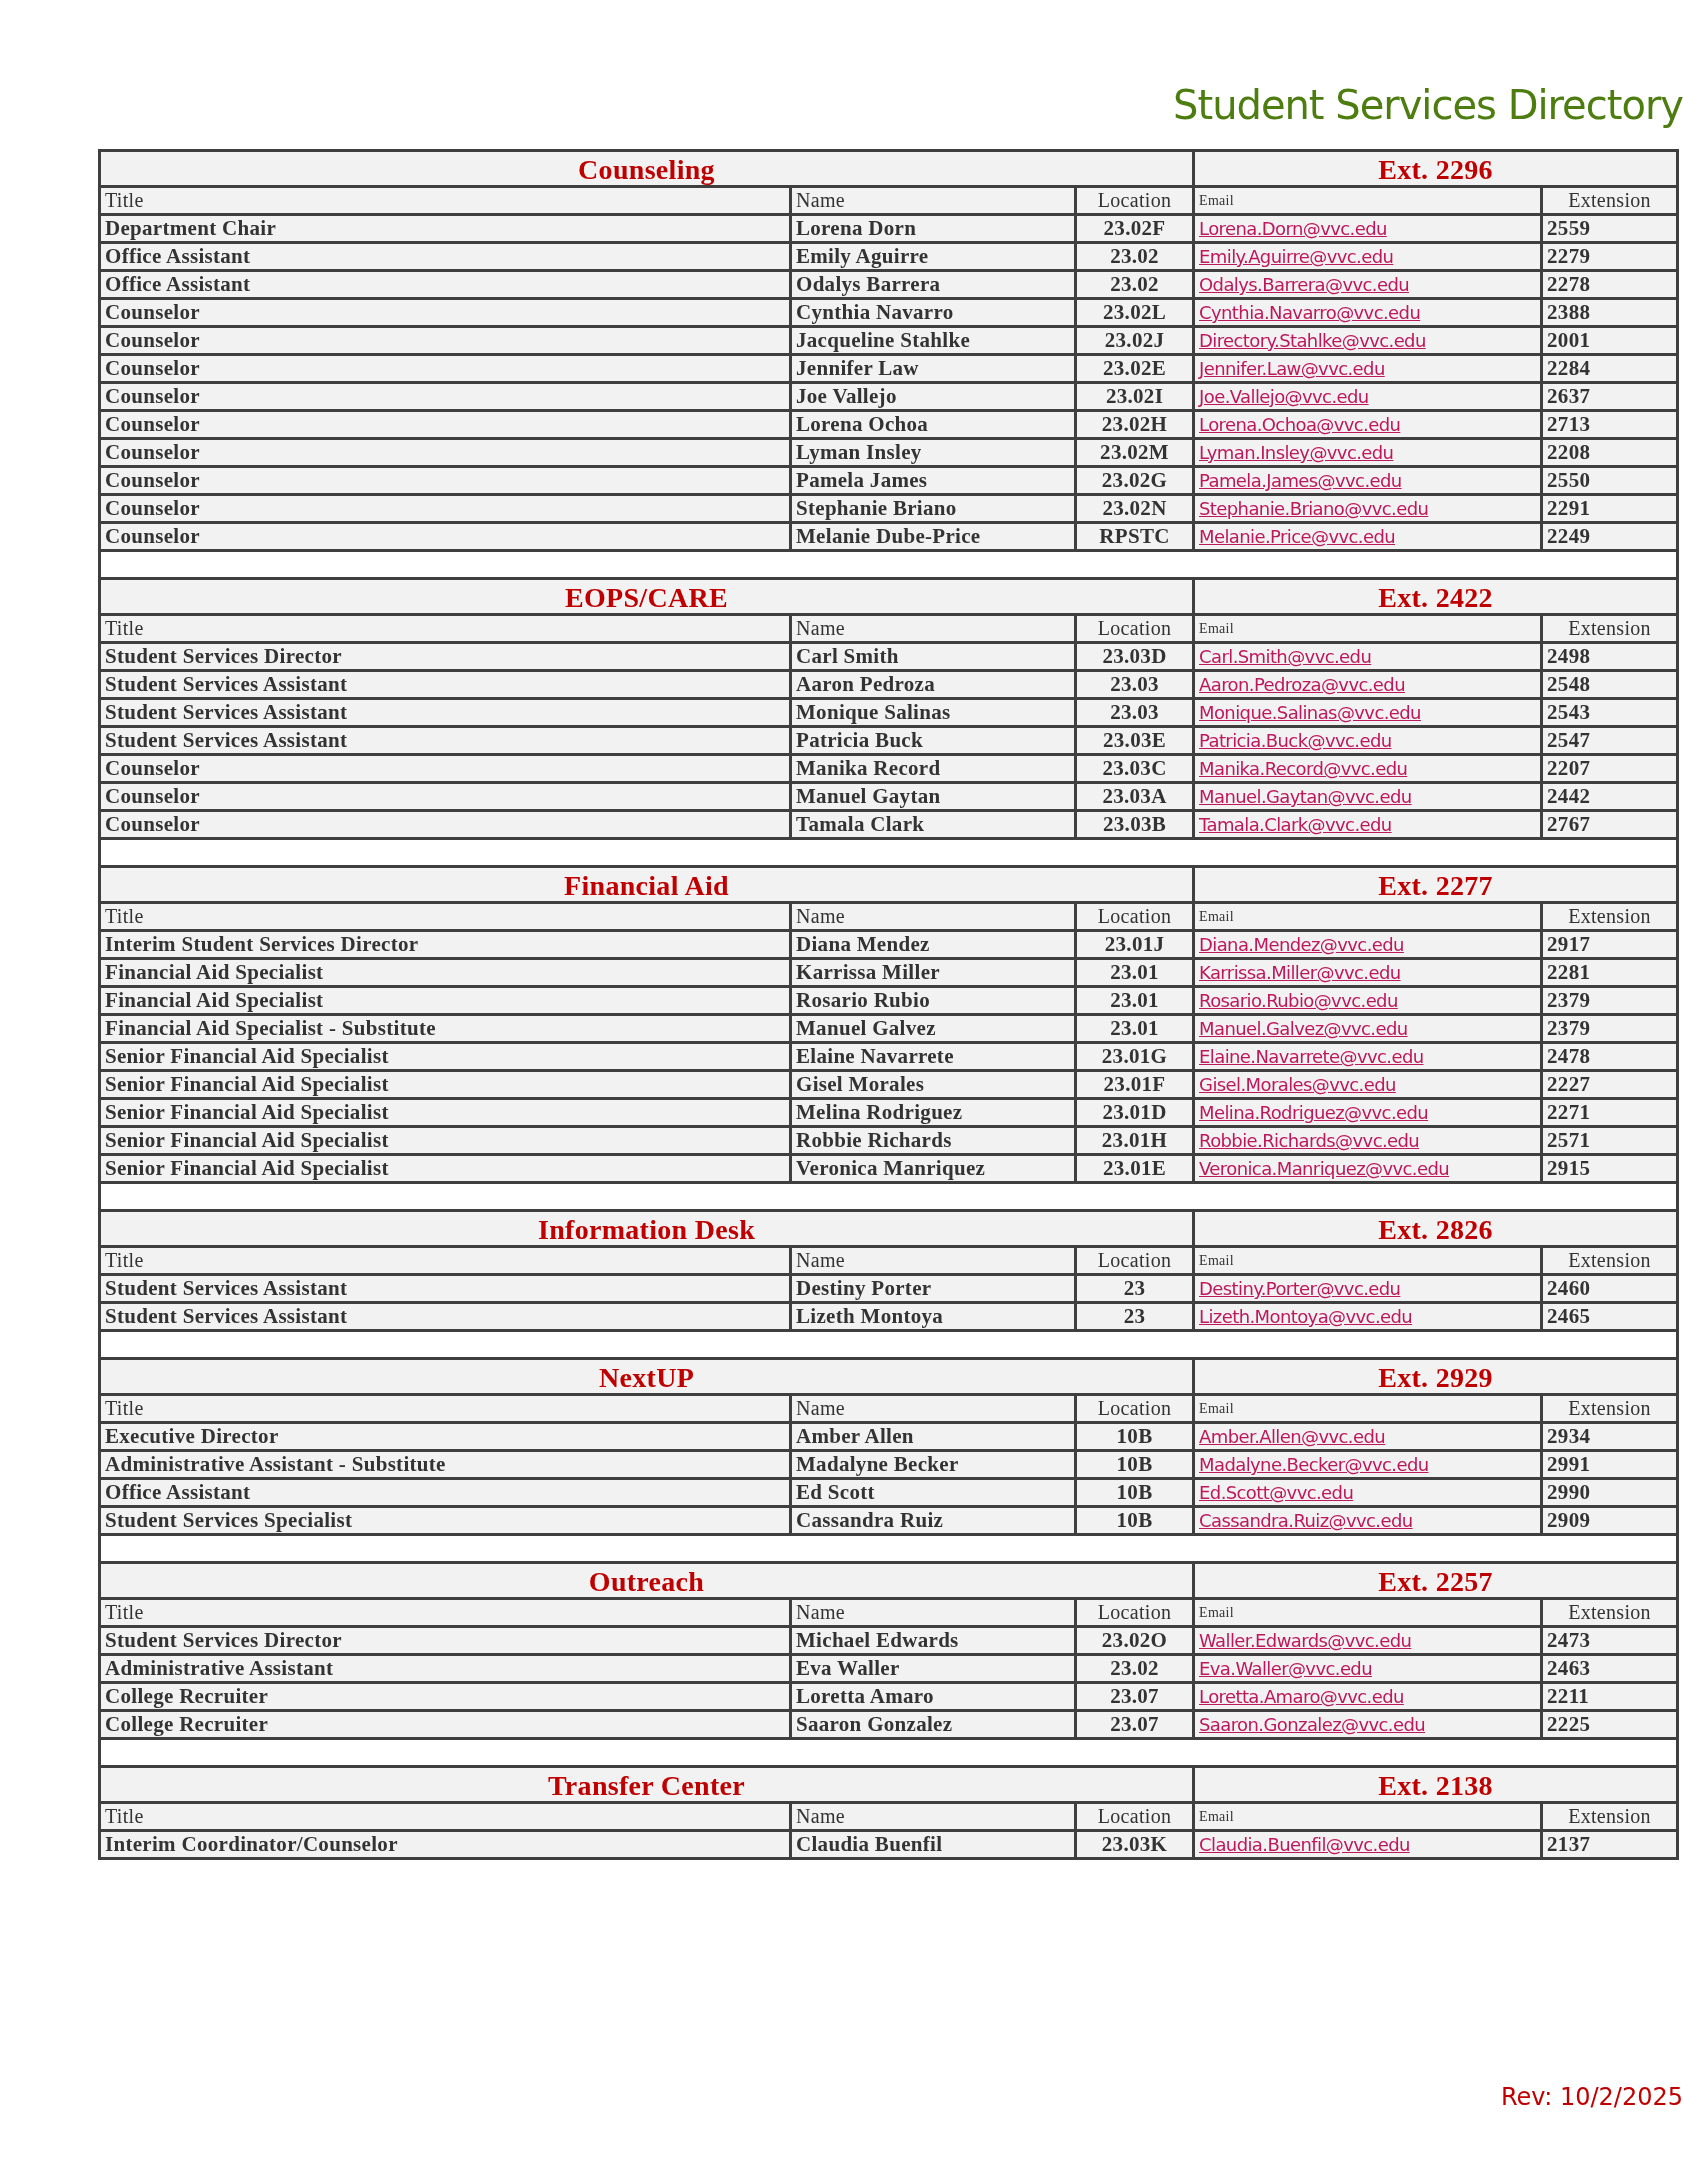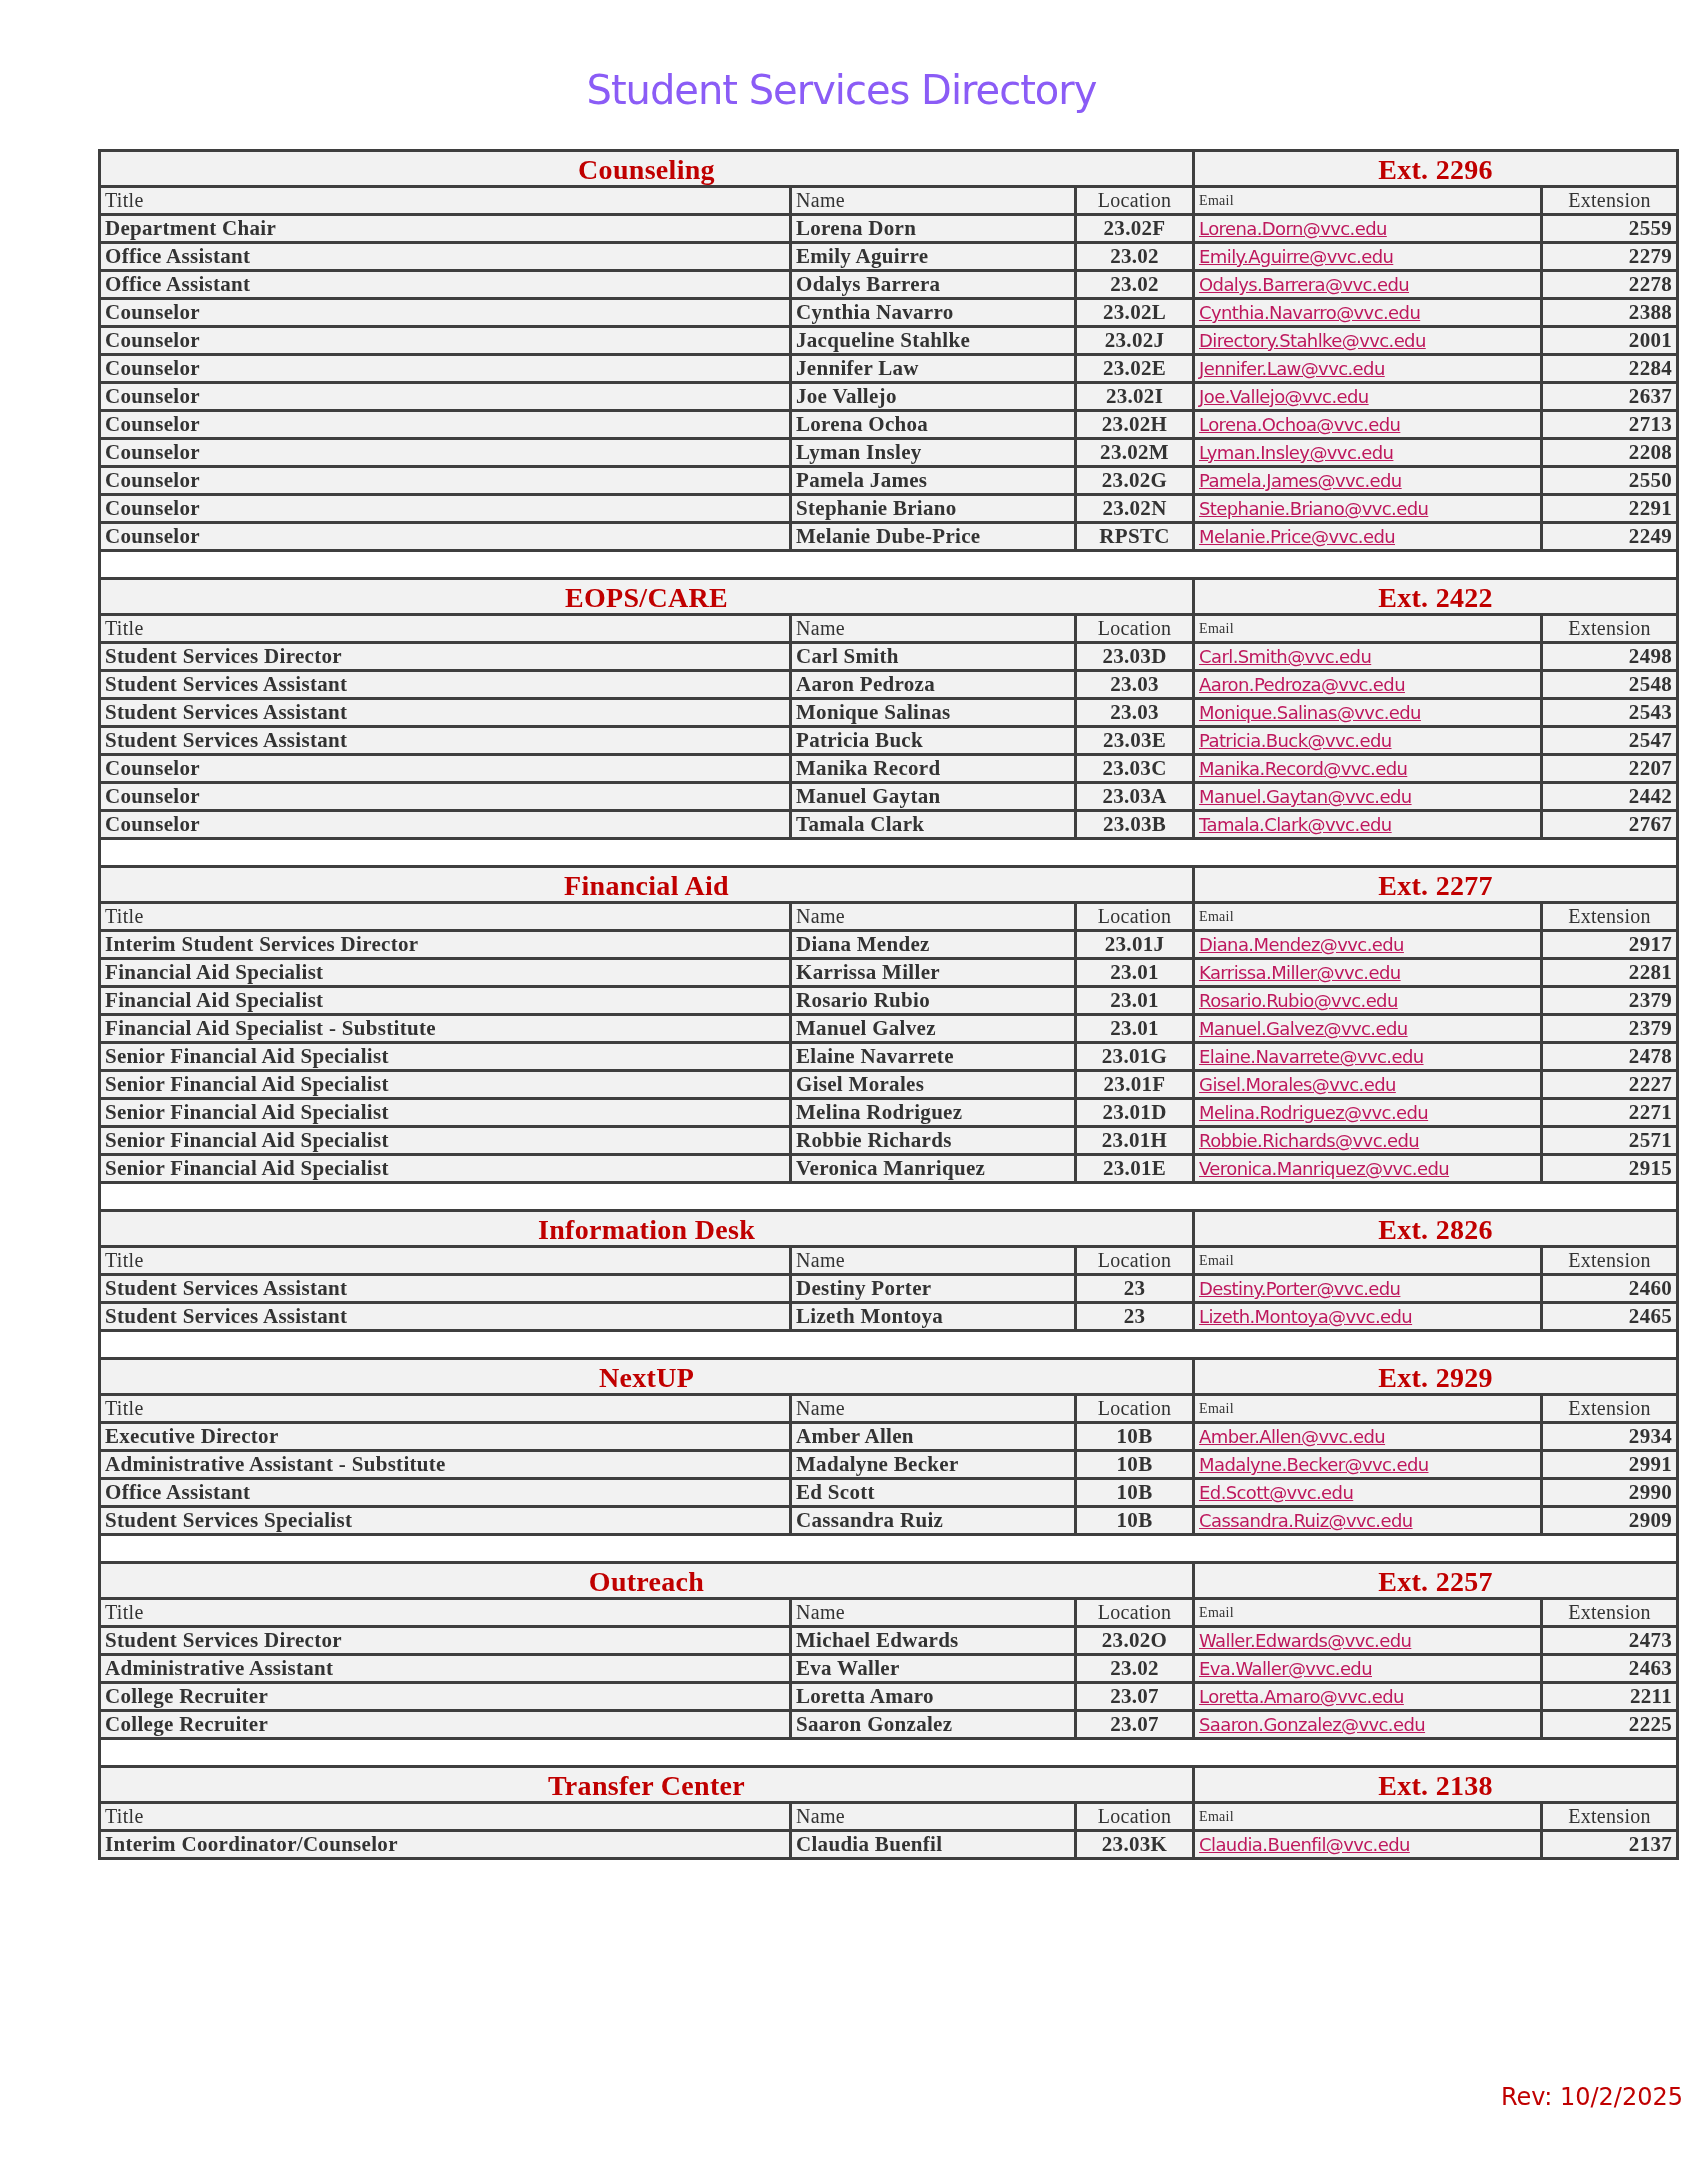--- a/index.html
+++ b/index.html
@@ -1,19 +1,19 @@
 <!DOCTYPE html>
 <html><head>
 <meta charset="utf-8">
 <style>
   html, body { margin: 0; padding: 0; background: #ffffff; }
   body { width: 1683px; height: 2179px; position: relative; overflow: hidden; }
   .doc-title {
-    position: absolute; left: 0; width: 1683px; top: 61px;
-    text-align: center; color: #8b5cf6;
+    position: absolute; left: 0; width: 1683px; top: 76px;
+    text-align: right; color: #4d7c0f;
     font-family: "DejaVu Sans", sans-serif; font-size: 40px; line-height: 59px;
     letter-spacing: -1px;
   }
   .directory {
     position: absolute; left: 50px; top: 149px; width: 1578px;
     border-collapse: collapse; table-layout: fixed;
     font-family: "Liberation Serif", serif; color: #333333; margin-left: 48px;
   }
   .directory td {
     border: 3px solid #3f3f3f; background: #f2f2f2;
@@ -21,21 +21,21 @@
     font-weight: bold; white-space: nowrap; overflow: hidden;
     letter-spacing: 0.3px;
   }
   .directory tr.sec-head td {
     height: 31px; line-height: 31px; font-size: 28px; color: #c00000;
     text-align: center; font-weight: bold; padding-top: 2px;
   }
   .directory tr.col-head td { font-weight: normal; font-size: 20px; }
   .directory tr.col-head td.c-ext { text-align: center; }
   .directory td.c-loc { text-align: center; }
-  .directory td.c-ext { text-align: right; }
+  .directory td.c-ext { }
   .directory td.c-email {
     font-family: "DejaVu Sans", sans-serif; font-weight: normal; font-size: 18px;
     letter-spacing: -0.6px;
   }
   .directory td.c-email a { color: #be185d; text-decoration: underline; }
   .directory tr.col-head td.c-email { font-family: "Liberation Serif", serif; font-size: 14px; letter-spacing: 0.3px; }
   .directory tr.spacer td {
     background: #ffffff; border-left: 3px solid #3f3f3f; border-right: 3px solid #3f3f3f;
   }
   .footer-rev {

